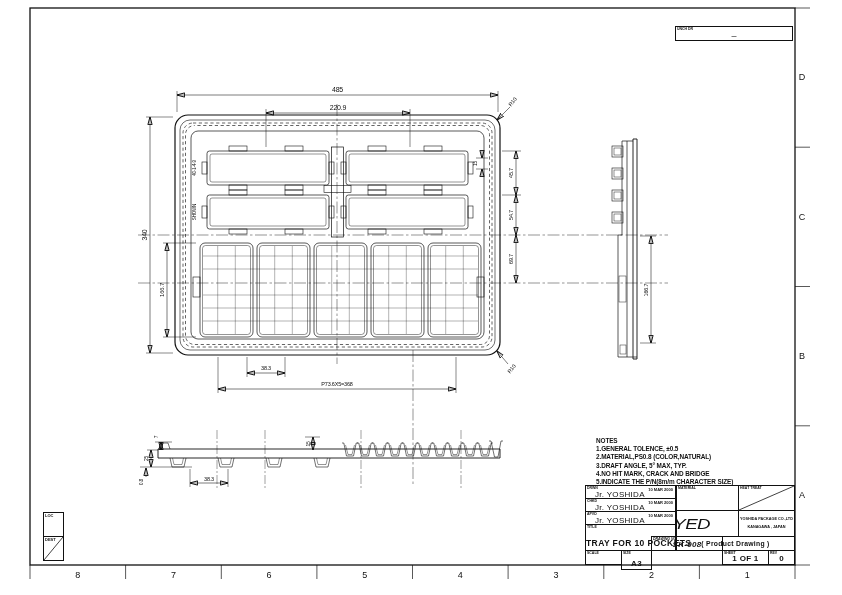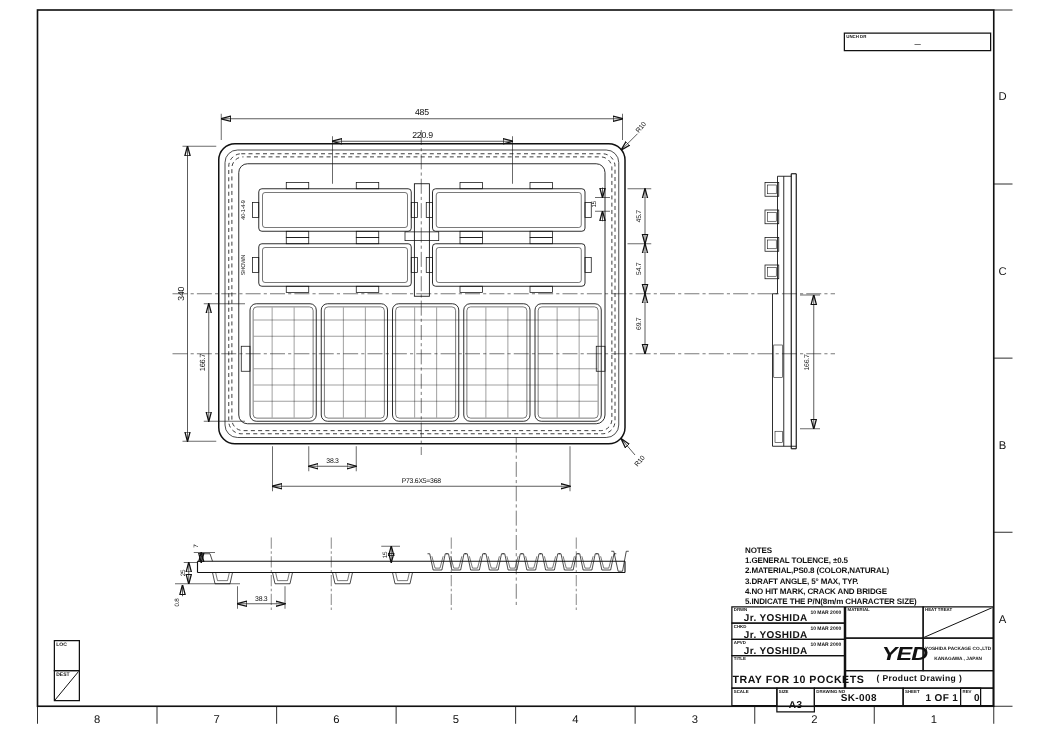--- a/index.html
+++ b/index.html
@@ -19,27 +19,27 @@
   .tz{font-size:9px;text-anchor:middle}
   .t7{font-size:7px;text-anchor:middle;letter-spacing:-.2px}
   .t6{font-size:6px;text-anchor:middle;letter-spacing:-.2px}
   .t55{font-size:5.5px;text-anchor:middle;letter-spacing:-.2px}
   .t5{font-size:5px;text-anchor:middle;letter-spacing:-.2px}
   .t45{font-size:4.5px;text-anchor:middle;letter-spacing:-.2px}
   
   .bx{position:absolute;border:1px solid #111;box-sizing:border-box;background:transparent;}
   .lbl{position:absolute;left:1px;top:0;font-size:3.5px;font-weight:bold;letter-spacing:0;}
   .date{position:absolute;right:2px;top:.5px;font-size:4px;font-weight:bold;}
-  .nm{position:absolute;left:9px;top:3.5px;font-size:8px;font-weight:bold;letter-spacing:.3px;white-space:nowrap;}
+  .nm{position:absolute;left:9px;top:3.5px;font-size:8px;font-weight:normal;letter-spacing:.3px;white-space:nowrap;}
   .cval{position:absolute;left:0;right:0;bottom:1px;text-align:center;font-size:8px;font-weight:bold;letter-spacing:.3px;}
   .ttl{position:absolute;left:0;right:0;bottom:2px;text-align:center;font-size:8.5px;font-weight:bold;letter-spacing:.4px;white-space:nowrap;}
   .notes{position:absolute;left:596px;top:437px;width:215px;font-size:6.4px;font-weight:bold;
          line-height:8.2px;letter-spacing:-.1px;white-space:nowrap;}
   .diag{position:absolute;inset:0;width:100%;height:100%;}
-  .logo{position:absolute;left:0;right:0;top:4px;text-align:right;font-size:15px;font-weight:bold;
+  .logo{position:absolute;left:0;right:0;top:4px;text-align:left;font-size:15px;font-weight:normal;
         font-style:italic;letter-spacing:-.5px;}
   .logo span{display:inline-block;transform:scaleX(1.25);}
   .co1{position:absolute;left:0;right:0;top:6px;text-align:center;font-size:3.8px;font-weight:bold;white-space:nowrap;}
   .co2{position:absolute;left:0;right:0;top:14px;text-align:center;font-size:3.8px;font-weight:bold;white-space:nowrap;}
   .prod{position:absolute;left:0;right:0;top:3px;text-align:center;font-size:6.8px;font-weight:bold;letter-spacing:.3px;white-space:nowrap;}
   .dash{position:absolute;left:0;right:0;top:6px;text-align:center;font-size:5px;font-weight:bold;}
 </style>
 </head>
 <body>
 
@@ -368,25 +368,25 @@
     <span class="prod">( Product Drawing )</span>
   </div>
 
   <div class="bx" style="left:585px;top:550px;width:37px;height:15px;">
     <span class="lbl">SCALE</span>
   </div>
   <div class="bx" style="left:621px;top:550px;width:31px;height:20px;">
     <span class="lbl">SIZE</span>
     <span class="cval">A3</span>
   </div>
-  <div class="bx" style="left:651px;top:550px;width:72px;height:15px;">
+  <div class="bx" style="left:651px;top:536px;width:72px;height:15px;font-style:italic;">
     <span class="lbl">DRAWING NO</span>
     <span class="cval">SK-008</span>
   </div>
-  <div class="bx" style="left:722px;top:550px;width:63px;height:15px;">
+  <div class="bx" style="left:722px;top:550px;width:47px;height:15px;">
     <span class="lbl">SHEET</span>
     <span class="cval">1 OF 1</span>
   </div>
   <div class="bx" style="left:768px;top:550px;width:27px;height:15px;">
     <span class="lbl">REV</span>
     <span class="cval">0</span>
   </div>
 </div>
 
 </div>

